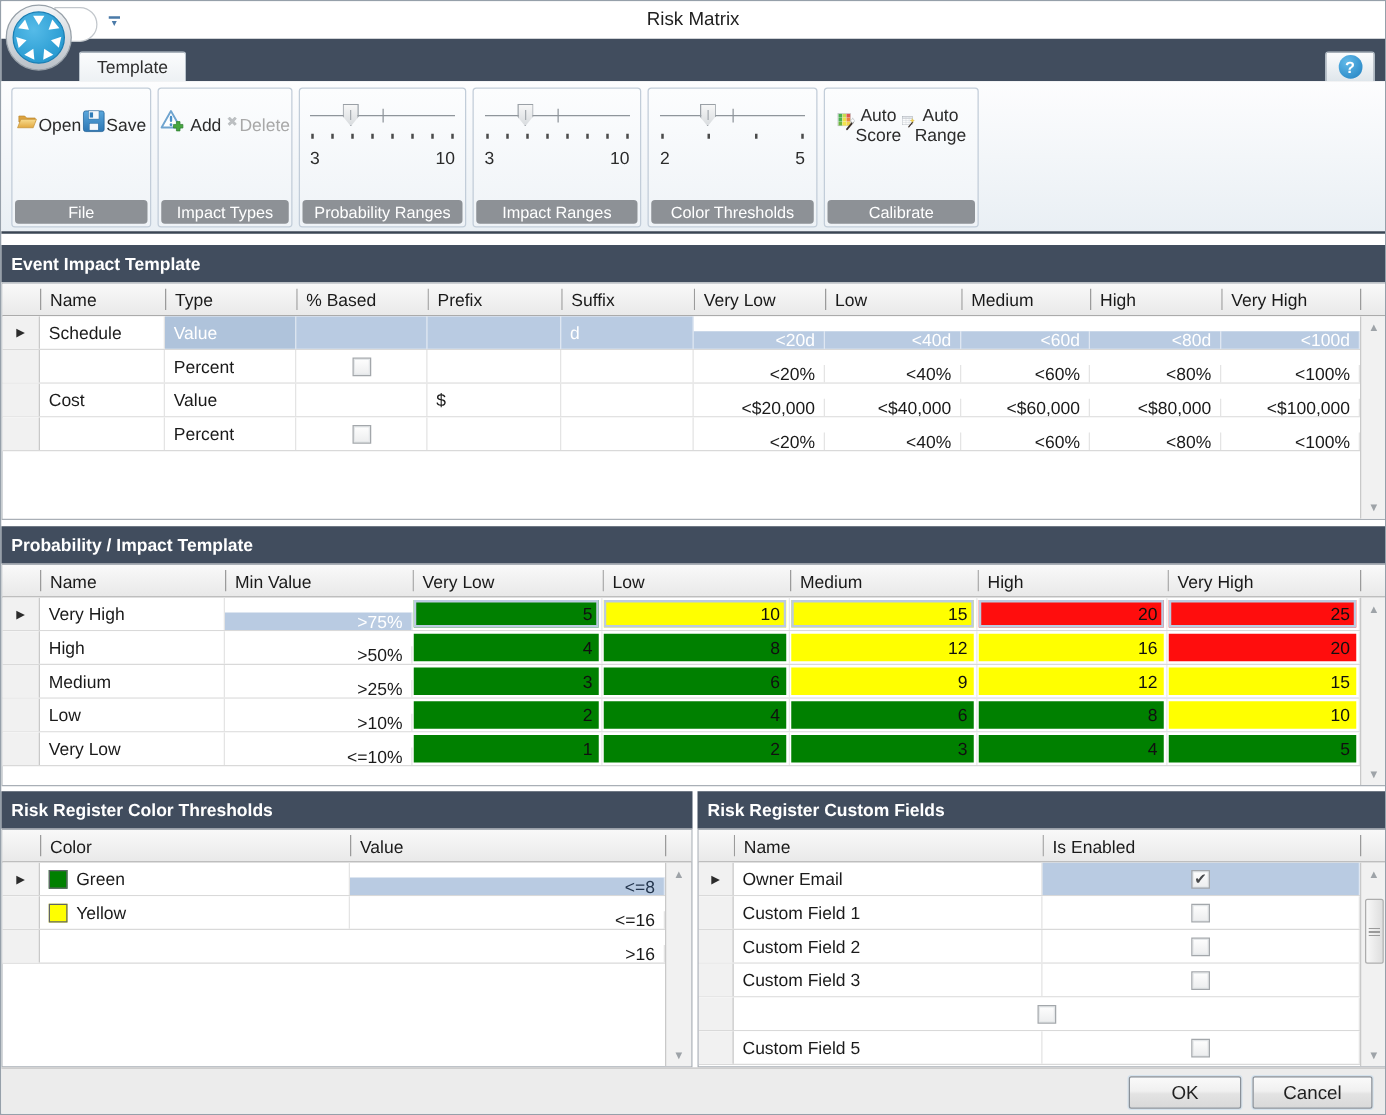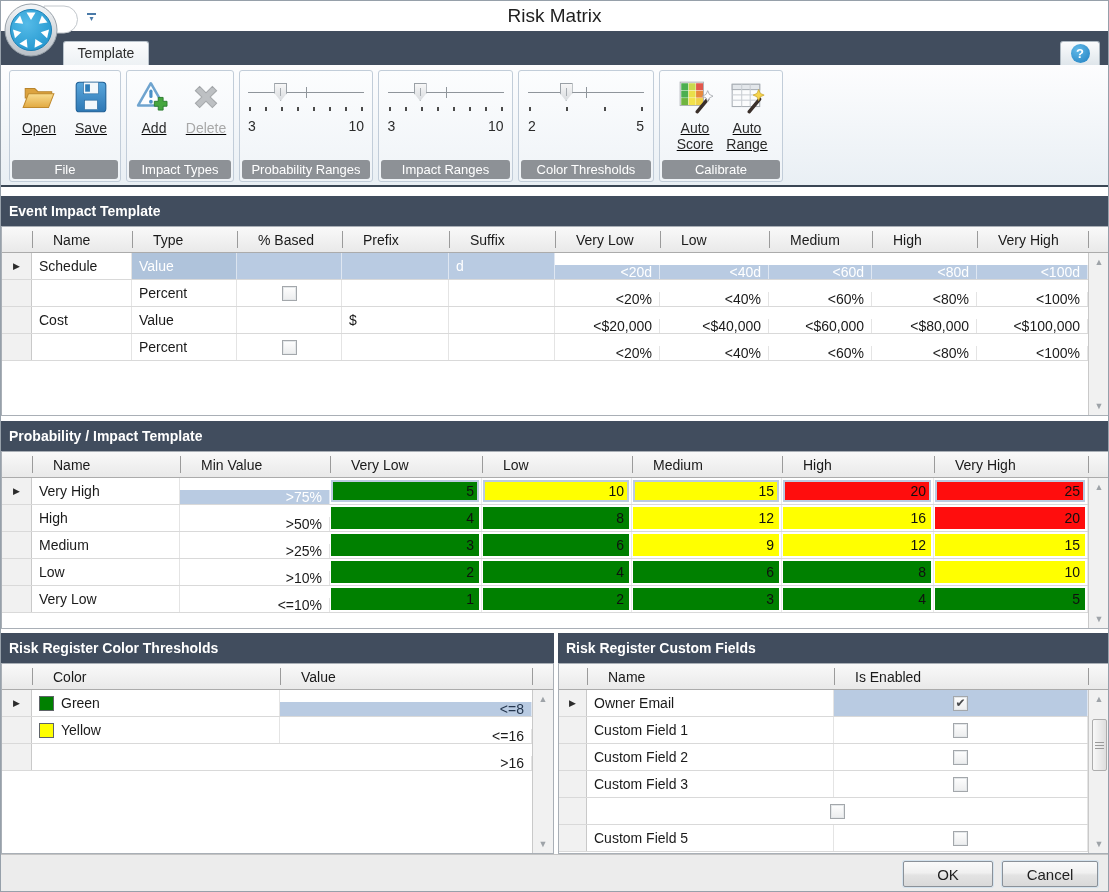--- a/index.html
+++ b/index.html
@@ -1,57 +1,57 @@
 <!DOCTYPE html>
 <html><head>
 <meta charset="utf-8">
 <style>
   * { box-sizing: border-box; }
   body { margin:0; background:#cfcfcf; font-family:"Liberation Sans", sans-serif; }
   .window { position:relative; width:1109px; height:892px; background:#ffffff; border:1px solid #96A0AA; overflow:hidden; }
 
   
   .titlebar { position:absolute; left:0; top:0; width:100%; height:30px; background:#fff; }
-  .title { text-align:center; line-height:30px; font-size:19px; color:#1f1f1f; }
+  .title { text-align:center; line-height:30px; font-size:15px; color:#1f1f1f; }
   .logo { position:absolute; left:3px; top:2px; width:54px; height:54px; z-index:6; }
   .qat-shape { position:absolute; left:42px; top:4px; z-index:5; }
   .qat-arrow { position:absolute; left:86px; top:12px; z-index:6; width:9px; text-align:center; color:#4a7aa8; font-size:8px; line-height:5px; }
   .qat-arrow .bar { display:block; border-top:2px solid #4a7aa8; margin-bottom:1px; }
 
   
   .tabstrip { position:absolute; left:0; top:30px; width:100%; height:34px; background:#414D5E; }
   .tab { position:absolute; left:62px; bottom:0; width:86px; height:24px; background:linear-gradient(#FBFCFD,#EDF1F4); border:1px solid #B9C3CC; border-bottom:none; border-radius:3px 3px 0 0; text-align:center; line-height:23px; font-size:14px; color:#2e2e2e; }
   .help-btn { position:absolute; right:8px; bottom:0; width:40px; height:24px; background:linear-gradient(#FBFCFD,#DFE6EB); border:1px solid #AEB9C2; border-bottom:none; border-radius:3px 3px 0 0; display:flex; align-items:center; justify-content:center; }
   .help-circle { width:19px; height:19px; border-radius:50%; background:radial-gradient(circle at 35% 30%, #62BAE9, #1F7FC0); color:#fff; font-weight:bold; font-size:13px; display:flex; align-items:center; justify-content:center; }
 
   
   .ribbon { position:absolute; left:0; top:64px; width:100%; height:122px; background:linear-gradient(#FDFDFE,#E9EFF4); border-bottom:2px solid #3A4654; display:flex; gap:5px; padding:5px 0 3px 8px; }
   .rgroup { border:1px solid #C2CDD9; border-radius:3px; background:linear-gradient(#FCFDFE,#EFF3F7); display:flex; flex-direction:column; }
   .g-file{width:112px} .g-impact{width:108px} .g-prob{width:134px} .g-irange{width:135px} .g-cthr{width:136px} .g-cal{width:124px}
   .rgroup-content { flex:1; display:flex; align-items:flex-start; justify-content:center; padding-top:5px; }
   .rgroup-caption { height:19px; margin:2px; background:#8D9196; border-radius:3px; color:#fff; font-size:13px; text-align:center; line-height:19px; }
-  .rbtn { width:52px; display:flex; flex-direction:column; align-items:center; padding-top:3px;text-decoration:underline; }
+  .rbtn { width:52px; display:flex; flex-direction:row; align-items:center; padding-top:3px; }
   .rbtn .icon { width:36px; height:36px; margin-bottom:5px; }
   .rbtn .lbl { font-size:14px; color:#2B2B2B; line-height:16px; text-align:center; width:52px; }
   .rbtn.disabled .lbl { color:#A8A8A8; }
   .slider-box { width:116px; padding-top:6px; }
   .slider-track { position:relative; height:20px; }
   .track-line { position:absolute; top:10px; left:0; right:0; height:1px; background:#8F959B; }
   .track-mid { position:absolute; top:5px; left:50%; width:1px; height:11px; background:#8F959B; }
   .thumb { position:absolute; top:1px; width:13px; height:18px; background:linear-gradient(#F7F7F7,#D9DCDF); border:1px solid #9AA0A6; clip-path:polygon(0 0,100% 0,100% 55%,50% 100%,0 55%); }
   .thumb::after { content:""; position:absolute; left:5px; top:4px; width:1px; height:8px; background:#A7ACB1; }
   .ticks { display:flex; justify-content:space-between; margin-top:5px; padding:0 1px; }
   .tickmark { width:2px; height:4px; background:#4b4b4b; }
   .slider-labels { display:flex; justify-content:space-between; font-size:14px; color:#2B2B2B; margin-top:7px; }
 
   
   .panel-header { position:absolute; background:#414D5E; color:#fff; font-weight:bold; font-size:14px; display:flex; align-items:center; padding-left:8px; }
   .grid { position:absolute; background:#fff; border:1px solid #A9AFB6; font-size:14px; color:#1A1A1A; display:flex; flex-direction:column; }
   .hrow { display:flex; height:26px; background:linear-gradient(#F9F9F9,#E9E9E9); border-bottom:1px solid #ABABAB; flex:none; }
-  .hcell { display:flex; align-items:center; padding-left:21px; position:relative; overflow:hidden; white-space:nowrap; }
+  .hcell { display:flex; align-items:center; padding-left:8px; position:relative; overflow:hidden; white-space:nowrap; }
   .hcell.vline::before { content:""; position:absolute; left:0; top:4px; bottom:4px; width:1px; background:#9B9B9B; }
   .gbody { flex:1; display:flex; overflow:hidden; }
   .rows-area { flex:1; display:flex; flex-direction:column; }
   .drow { display:flex; height:27px; border-bottom:1px solid #D9D9D9; background:#fff; flex:none; }
   .dcell { display:flex; align-items:center; padding:0 7px; border-right:1px solid #E4E4E4; overflow:hidden; white-space:nowrap; }
   .dcell.num { justify-content:flex-end;margin-top:12px; }
   .dcell.ctr { justify-content:center; }
   .selcol { width:30px; flex:none; background:#F1F1F1; border-right:1px solid #C9C9C9; display:flex; align-items:center; justify-content:center; }
   .selcol-n { width:28px; flex:none; background:#F1F1F1; border-right:1px solid #C9C9C9; display:flex; align-items:center; justify-content:center; }
   .arrowsel { color:#2B2B2B; font-size:9px; }

